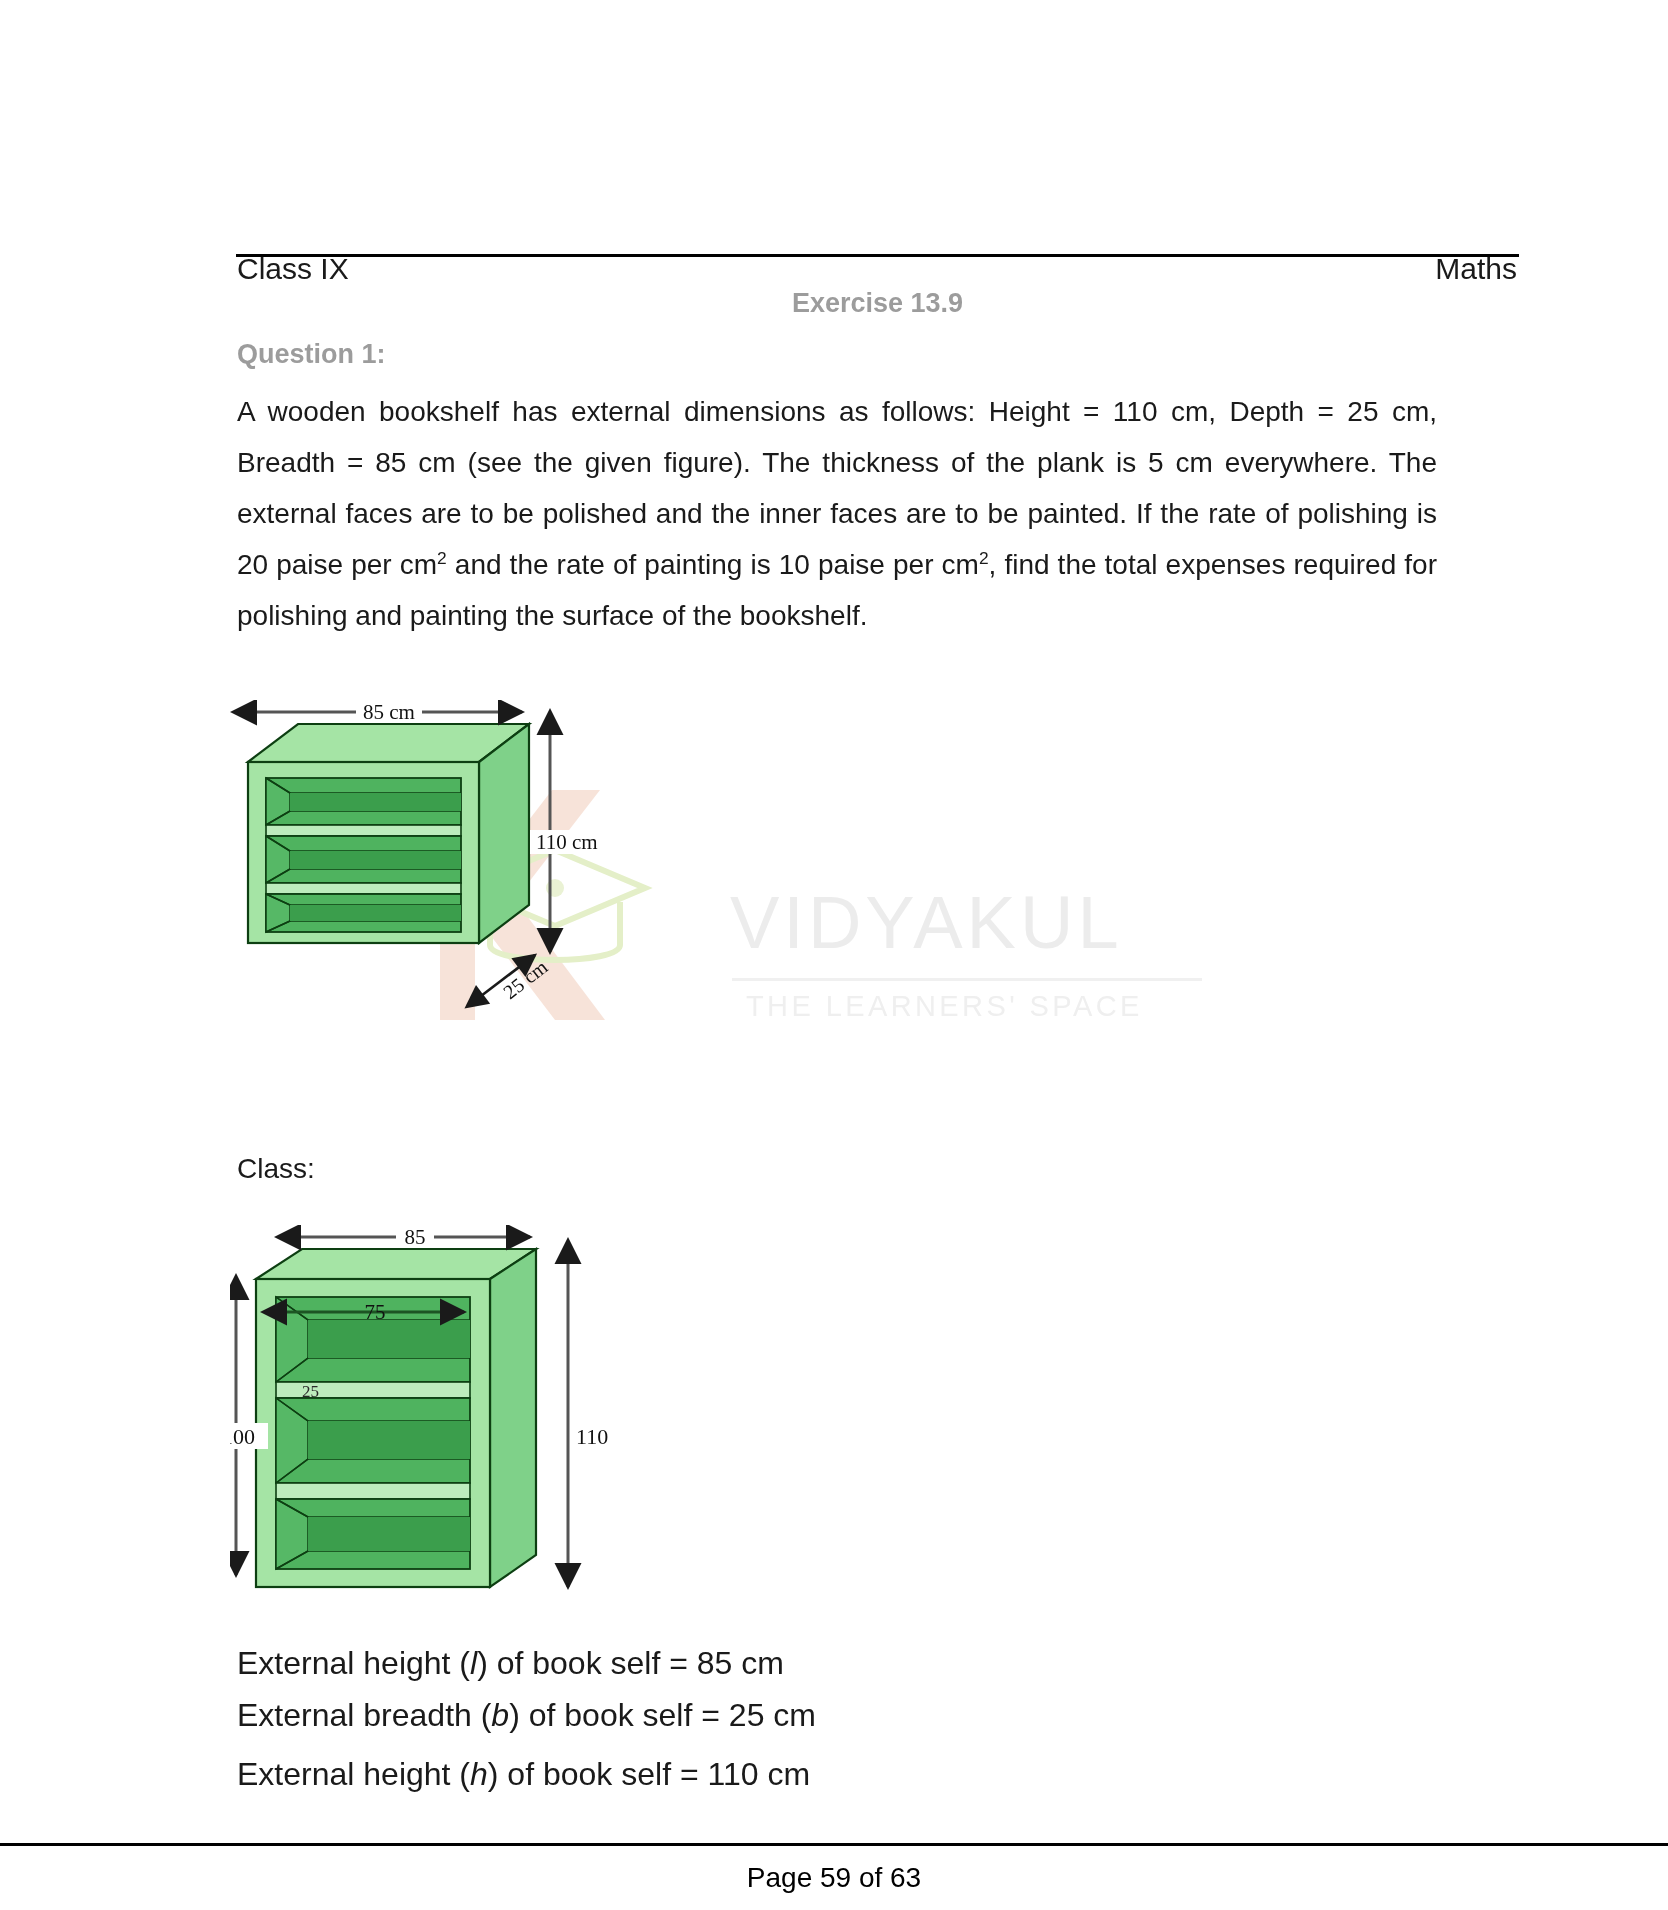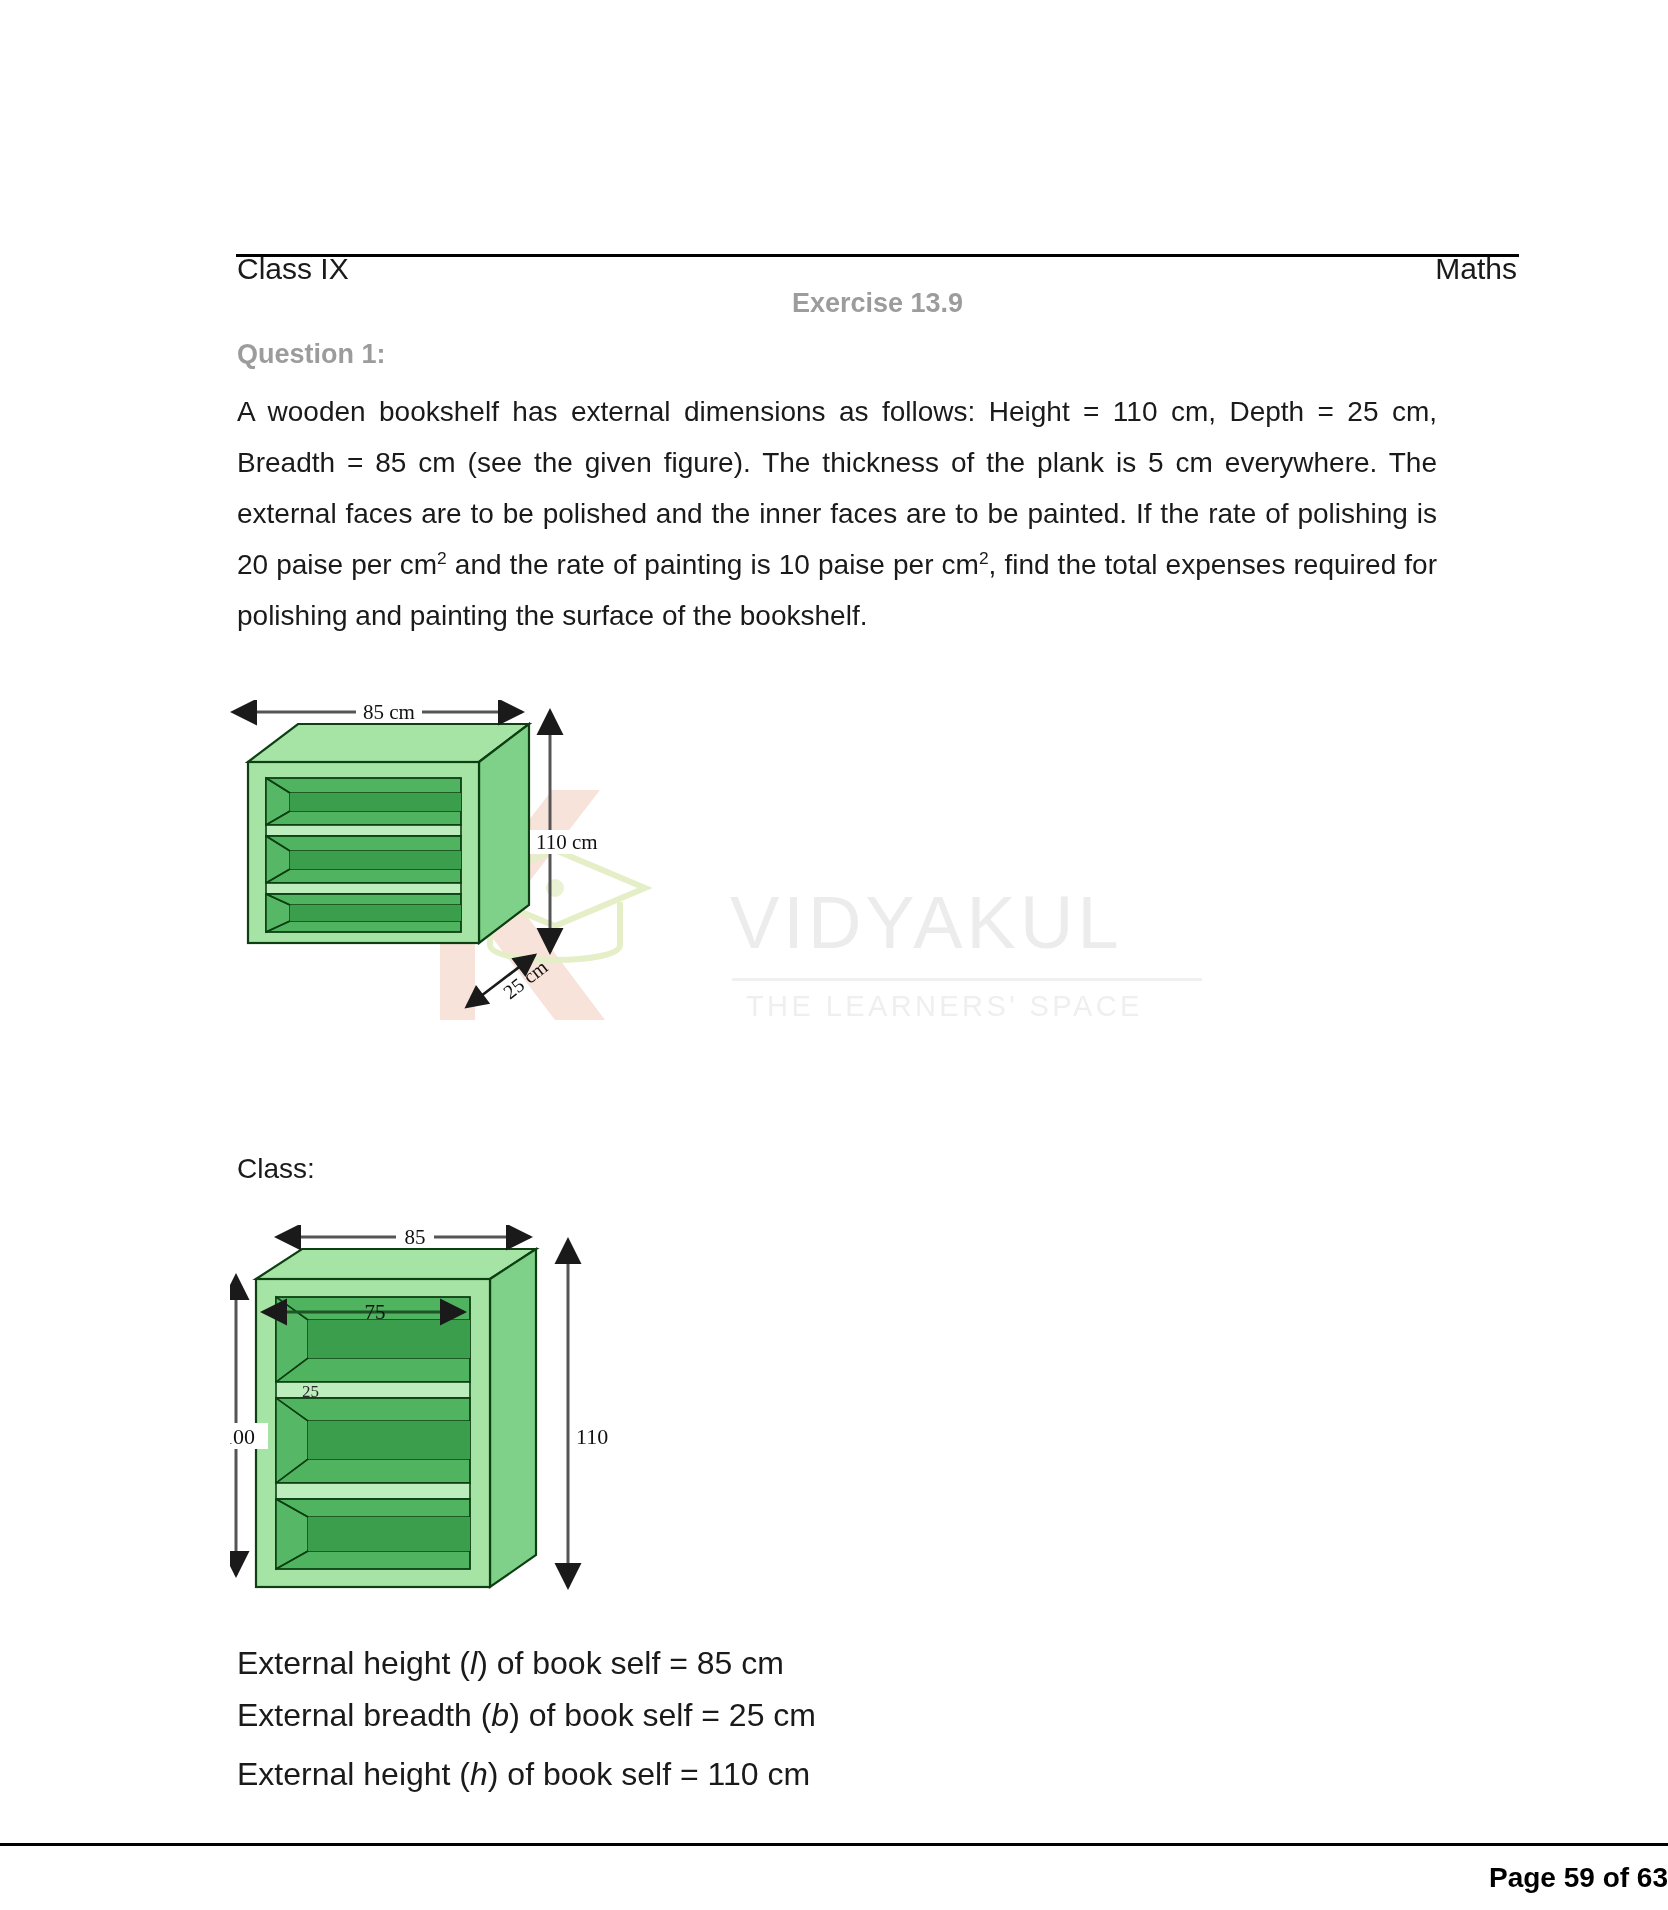--- a/index.html
+++ b/index.html
@@ -182,23 +182,23 @@
     top: 1843px;
     width: 1668px;
     height: 3px;
     background: #000000;
   }
   .footer-text {
     position: absolute;
     left: 0;
     top: 1862px;
     width: 1668px;
-    text-align: right;
+    text-align: center;
     font-size: 28px;
-    font-weight: bold;
+    font-weight: normal;
     color: #000000;
   }
 
   
   .figure-1 {
     position: absolute;
     left: 230px;
     top: 700px;
     width: 420px;
     height: 445px;

